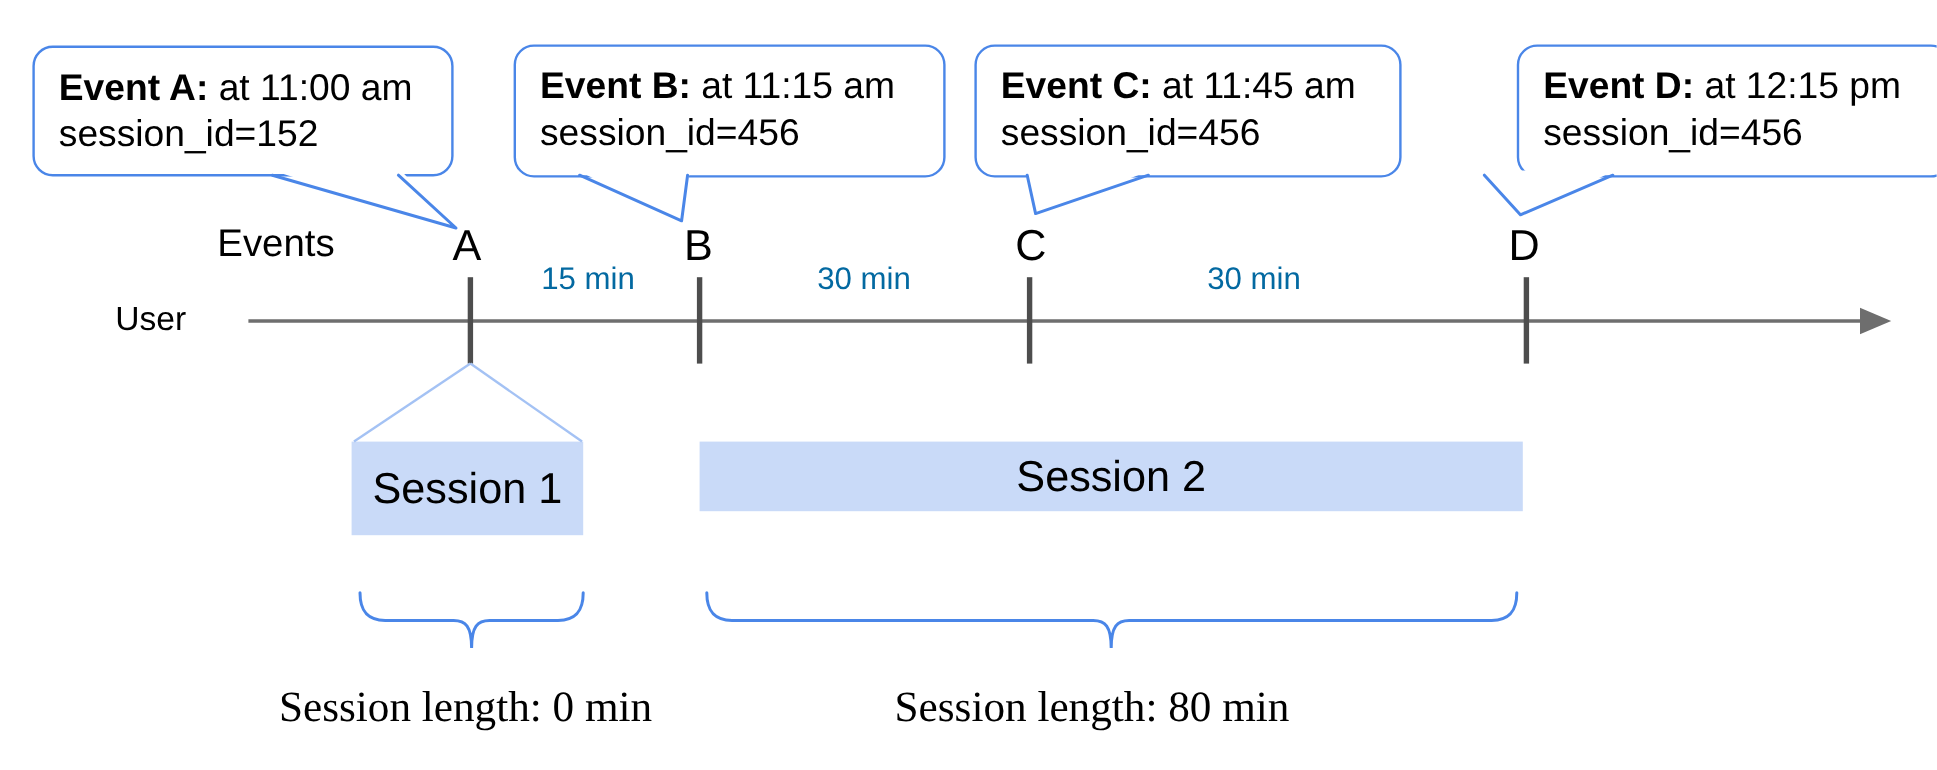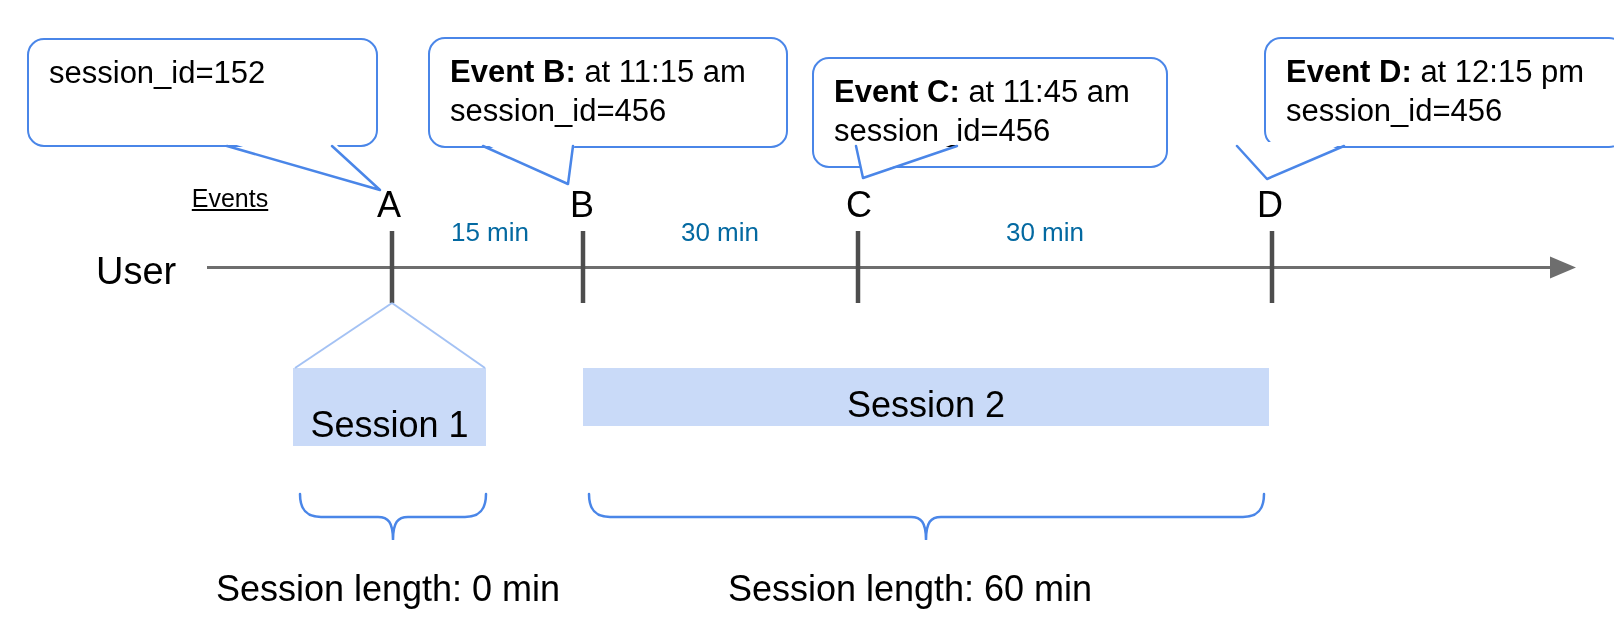--- a/index.html
+++ b/index.html
@@ -12,21 +12,21 @@
     color: var(--text-black, #000);
     overflow: hidden;
   }
   .abs { position: absolute; }
 
   
   .session-bar {
     position: absolute;
     background: var(--session-fill, #c9daf8);
     display: flex;
-    align-items: flex-end;
+    align-items: center;
     justify-content: center;
     font-size: 36px;
   }
   .bar-1 { left: 293px; top: 368px; width: 193px; height: 78px; }
   .bar-2 { left: 583px; top: 368px; width: 686px; height: 58px; }
 
   
   .callout {
     position: absolute;
     box-sizing: border-box;
@@ -34,30 +34,30 @@
     border: 2.5px solid var(--accent-blue, #4a86e8);
     border-radius: 17px;
     padding: 13px 20px;
     font-size: 31px;
     line-height: 39px;
     white-space: nowrap;
   }
   .callout b { font-weight: bold; }
   .callout-a { left: 27px;   top: 38px; width: 351px; height: 109px; }
   .callout-b { left: 428px;  top: 37px; width: 360px; height: 111px; }
-  .callout-c { left: 812px;  top: 37px; width: 356px; height: 111px; margin-top: 20px; }
+  .callout-c { left: 812px;  top: 37px; width: 356px; height: 111px; }
   .callout-d { left: 1264px; top: 37px; width: 362px; height: 111px; }
 
   
   .centered { transform: translateX(-50%); white-space: nowrap; }
-  .events-label   { left: 230px; top: 184px; font-size: 25px; text-decoration: underline; }
+  .events-label   { left: 230px; top: 184px; font-size: 32px; }
   .marker-letter  { top: 184px; font-size: 36px; }
   .interval-label { top: 217px; font-size: 26px; color: #0369a1; }
-  .user-label     { left: 96px; top: 250px; font-size: 38px; }
-  .length-label   { top: 568px; font-size: 36px; }
+  .user-label     { left: 96px; top: 250px; font-size: 28px; }
+  .length-label   { top: 568px; font-size: 36px; font-family: Liberation Serif, serif; }
 
   
   svg.layer { position: absolute; left: 0; top: 0; pointer-events: none; }
   .tl-line   { stroke: var(--line-gray, #6e6e6e); stroke-width: 3; }
   .tl-arrow  { fill: var(--line-gray, #6e6e6e); }
   .tick      { stroke: var(--tick-gray, #4d4d4d); stroke-width: 4.5; }
   .funnel    { stroke: var(--funnel-blue, #a4c2f4); stroke-width: 2; }
   .tail-fill { fill: #ffffff; stroke: none; }
   .tail-line { fill: none; stroke: var(--accent-blue, #4a86e8); stroke-width: 2.5; stroke-linejoin: round; stroke-linecap: round; }
   .brace     { fill: none; stroke: var(--accent-blue, #4a86e8); stroke-width: 2.5; stroke-linecap: round; }
@@ -68,20 +68,21 @@
 <div class="canvas">
 
   <div class="session-bar bar-1">
     <span>Session 1</span>
   </div>
   <div class="session-bar bar-2">
     <span>Session 2</span>
   </div>
 
   <div class="callout callout-a">
+    <div><b>Event A:</b> <span>at 11:00 am</span></div>
     <div>session_id=152</div>
   </div>
   <div class="callout callout-b">
     <div><b>Event B:</b> <span>at 11:15 am</span></div>
     <div>session_id=456</div>
   </div>
   <div class="callout callout-c">
     <div><b>Event C:</b> <span>at 11:45 am</span></div>
     <div>session_id=456</div>
   </div>
@@ -125,15 +126,15 @@
   <div class="abs centered marker-letter" style="left:859px">C</div>
   <div class="abs centered marker-letter" style="left:1270px">D</div>
 
   <div class="abs user-label">User</div>
 
   <div class="abs centered interval-label" style="left:490px">15 min</div>
   <div class="abs centered interval-label" style="left:720px">30 min</div>
   <div class="abs centered interval-label" style="left:1045px">30 min</div>
 
   <div class="abs centered length-label" style="left:388px">Session length: 0 min</div>
-  <div class="abs centered length-label" style="left:910px">Session length: 60 min</div>
+  <div class="abs centered length-label" style="left:910px">Session length: 80 min</div>
 
 </div>
 
 </body></html>

